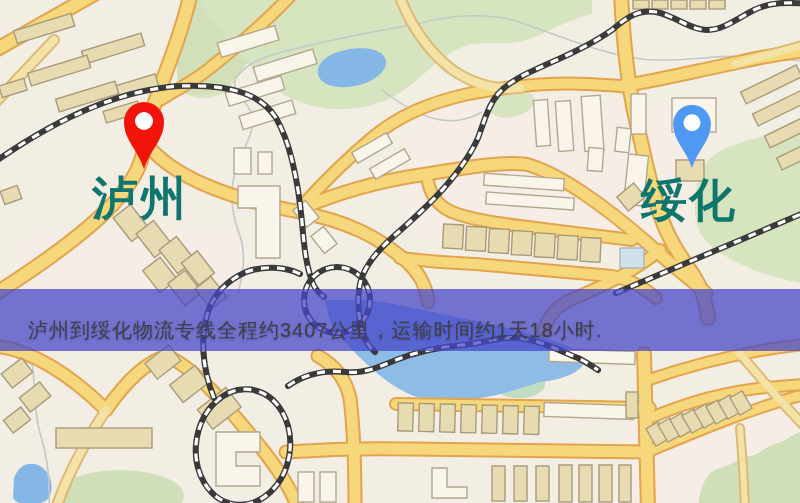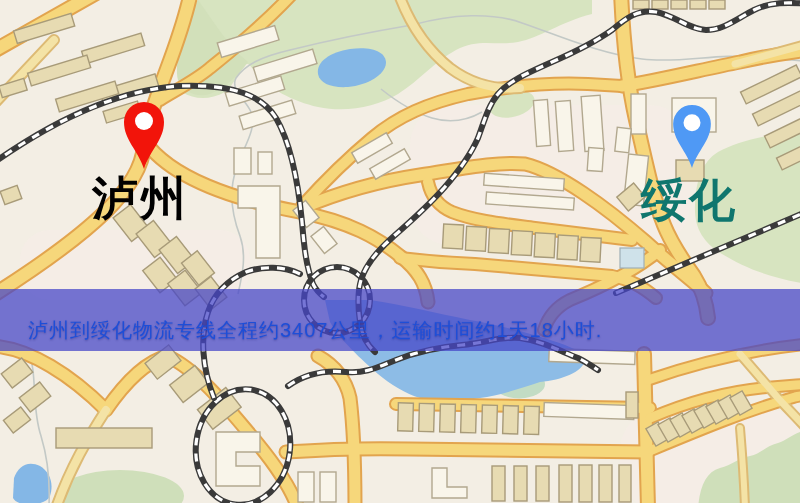--- a/index.html
+++ b/index.html
@@ -15,30 +15,30 @@
   .rail-base{fill:none;stroke:#3a3a3a;stroke-width:6;stroke-linecap:round;}
   .rail-dash{fill:none;stroke:#ffffff;stroke-width:3.2;stroke-dasharray:8 8;stroke-linecap:butt;}
   
   .b-tan{fill:#e7dbb2;stroke:#a89b79;stroke-width:1.4;}
   .b-white{fill:#f9f5ea;stroke:#b2a88f;stroke-width:1.4;}
   .b-blue{fill:#cfe2ea;stroke:#9fb0b6;stroke-width:1.2;}
   .stream{fill:none;stroke:#c3c9c6;stroke-width:1.6;}
   
   .city-label{position:absolute;font-family:"Liberation Serif",serif;font-weight:bold;
               font-size:46px;line-height:1;letter-spacing:2px;white-space:nowrap;}
-  .label-origin{left:92px;top:176px;color:#000000;}
+  .label-origin{left:92px;top:176px;color:#0f766e;}
   .label-dest{left:641px;top:178px;color:#0f766e;}
   .pin{position:absolute;}
   .pin-origin{left:122px;top:100px;}
   .pin-dest{left:671px;top:103px;}
   .origin-pin-shape{fill:#f2140a;}
   .dest-pin-shape{fill:#4f99f5;}
   .banner{position:absolute;left:0;top:289px;width:800px;height:62px;
           background:rgba(70,70,200,0.74);display:flex;align-items:center;}
-  .banner-text{color:#1d4ed8;font-size:20px;padding-left:28px;letter-spacing:1px;
+  .banner-text{color:#404040;font-size:20px;padding-left:28px;letter-spacing:1px;
                text-shadow:0 1px 2px rgba(40,40,120,0.45);white-space:nowrap;margin-top:20px;}
 </style>
 </head>
 <body>
 
 <div class="stage">
 
   <svg class="map-svg" width="800" height="503" viewBox="0 0 800 503">
     <defs>
       <path id="rdY1" d="M-8,52 L98,-8"></path>

